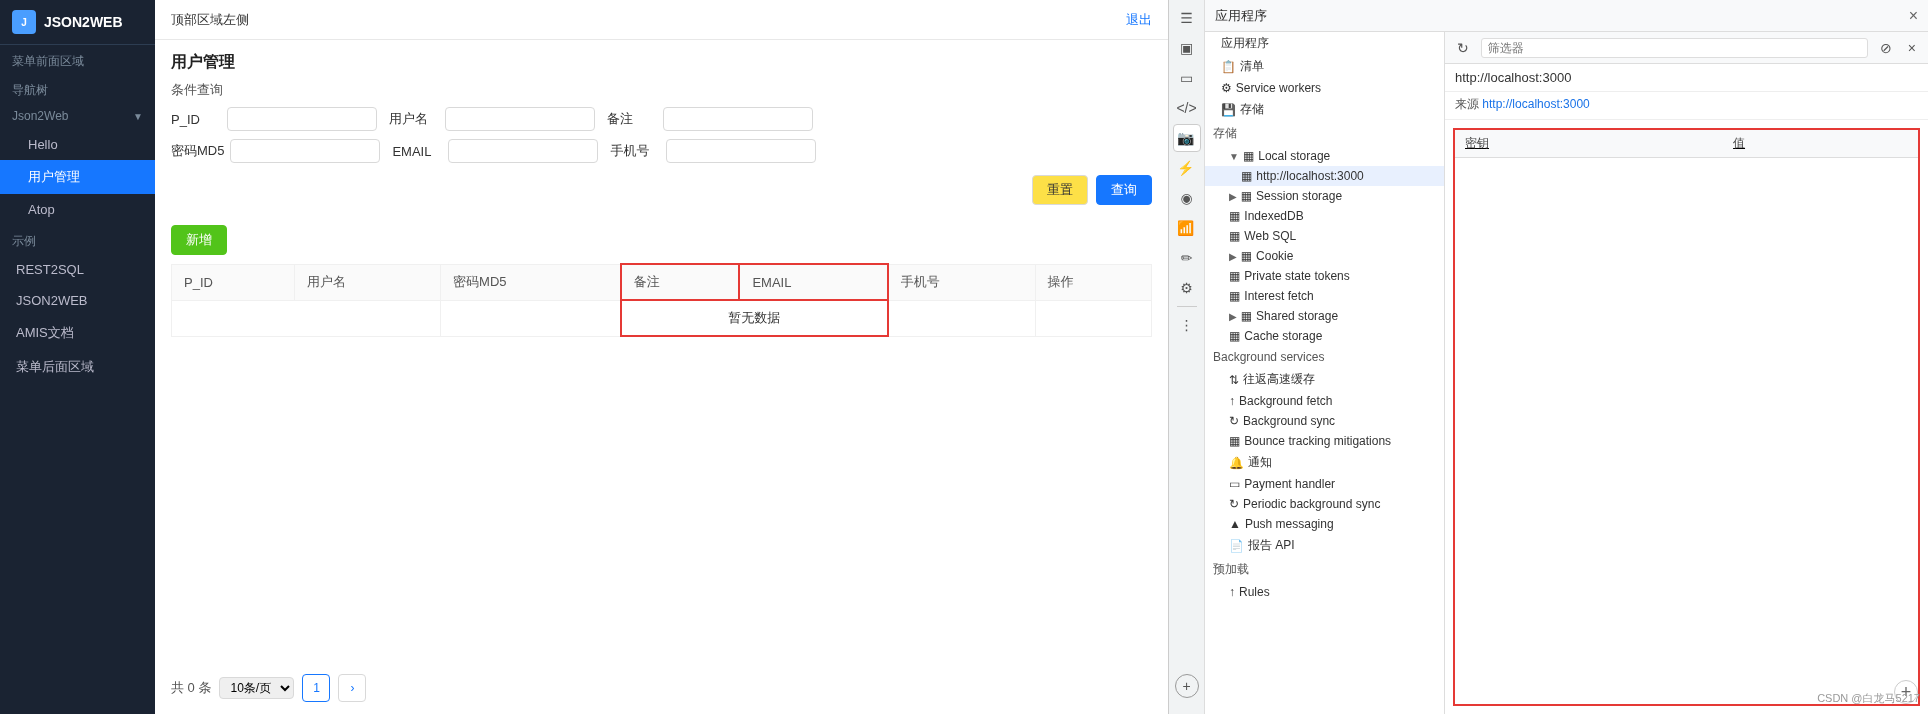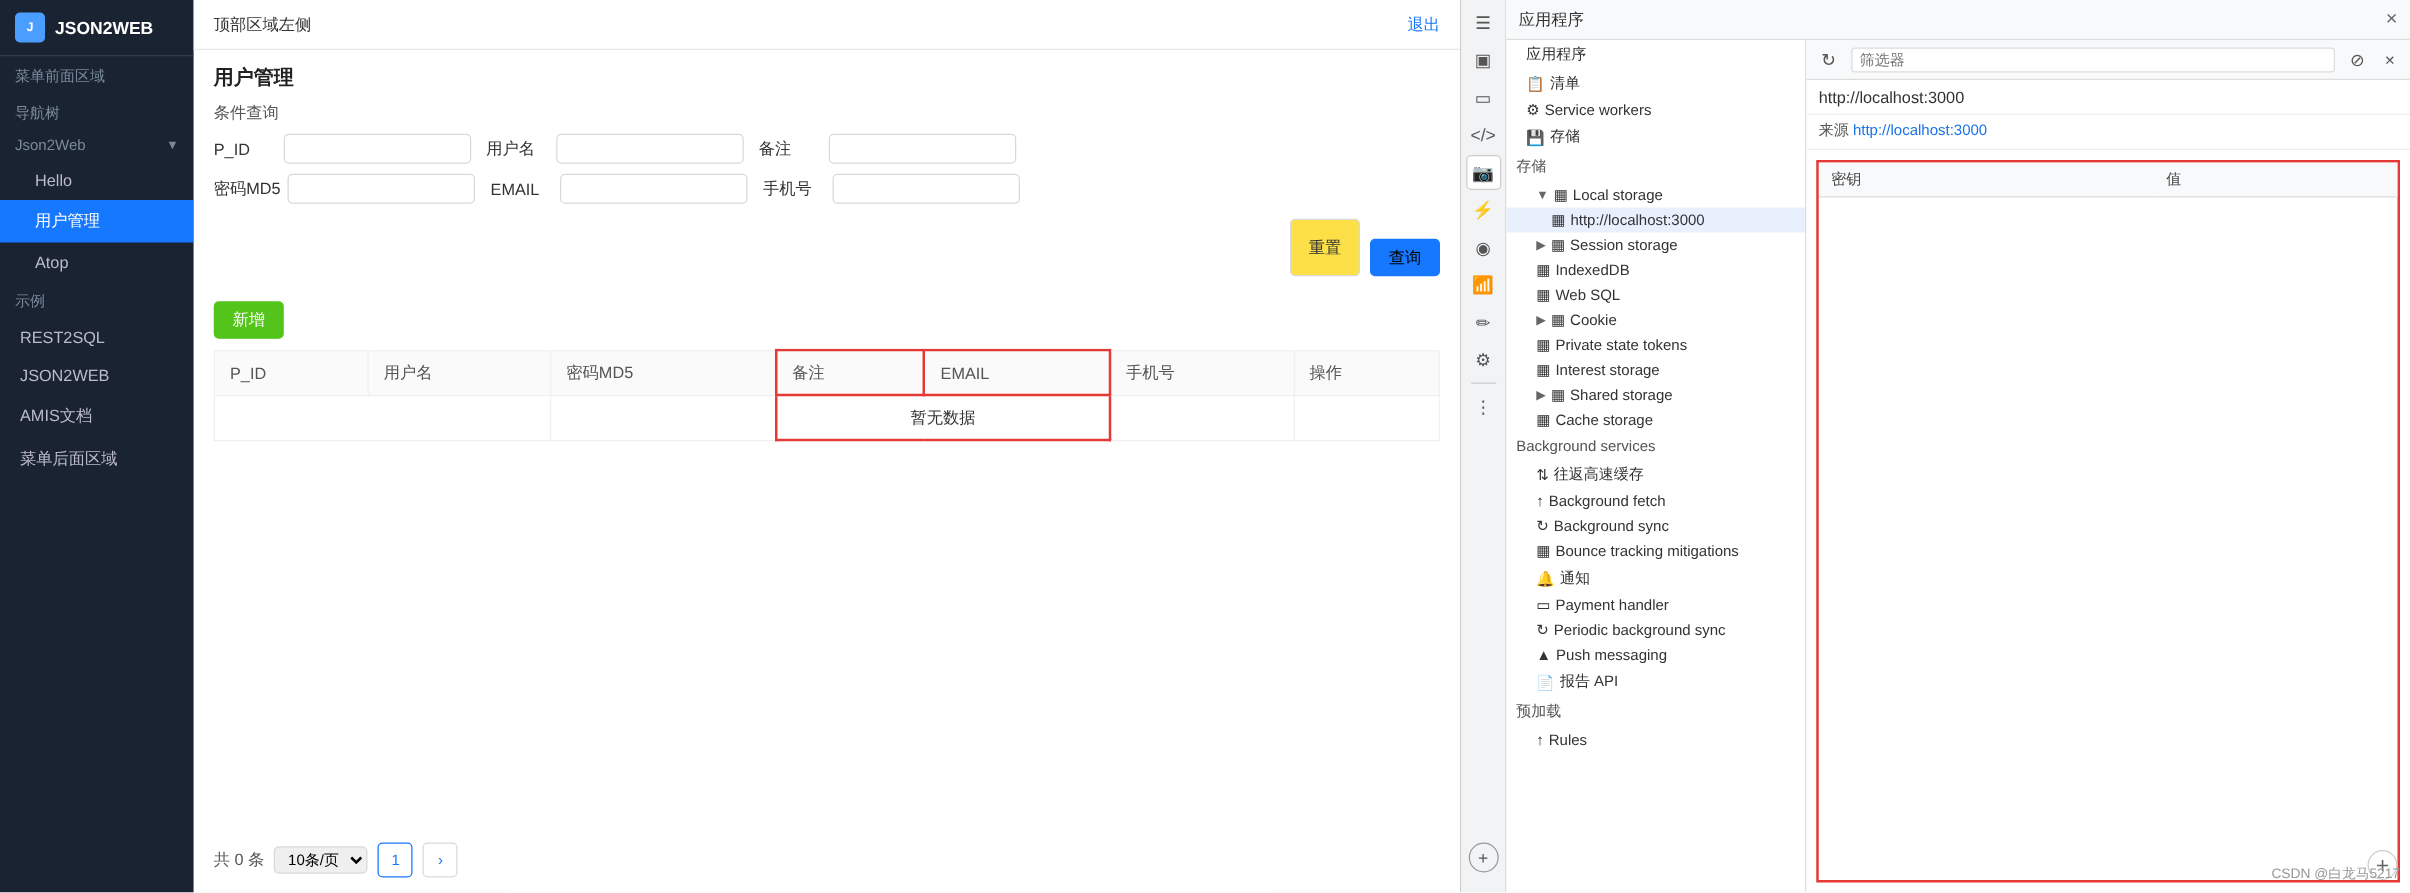--- a/index.html
+++ b/index.html
@@ -143,23 +143,22 @@
       padding: 5px 14px;
       border-radius: 4px;
       font-size: 13px;
       cursor: pointer;
       border: 1px solid #d9d9d9;
       background: #fde047;
       color: #333;
     }
     .btn-primary {
       background: #1677ff;
-      color: #000000;
+      color: #ffffff;
       border-color: #1677ff;
-      margin-top: 16px;
     }
     .btn-success {
       background: #52c41a;
       color: #fff;
       border-color: #52c41a;
       padding: 5px 14px;
     }
 
     .table-actions {
       padding: 8px 16px;
@@ -359,20 +358,21 @@
     .detail-table-container {
       flex: 1;
       overflow: auto;
       border: 2px solid #e53935;
       margin: 8px;
     }
     .detail-table {
       width: 100%;
       border-collapse: collapse;
       font-size: 12px;
+      text-decoration: underline;
     }
     .detail-table th {
       background: #f8f9fa;
       border-bottom: 1px solid #ddd;
       padding: 5px 10px;
       text-align: left;
       color: #444;
       font-weight: 500;
     }
 
@@ -592,21 +592,21 @@
           <span class="expand-arrow">▶</span>
           <span class="tree-icon">▦</span>
           <span>Cookie</span>
         </div>
         <div class="tree-item indent1">
           <span class="tree-icon">▦</span>
           <span>Private state tokens</span>
         </div>
         <div class="tree-item indent1">
           <span class="tree-icon">▦</span>
-          <span>Interest storage</span>
+          <span>Interest fetch</span>
         </div>
         <div class="tree-item indent1">
           <span class="expand-arrow">▶</span>
           <span class="tree-icon">▦</span>
           <span>Shared storage</span>
         </div>
         <div class="tree-item indent1">
           <span class="tree-icon">▦</span>
           <span>Cache storage</span>
         </div>

